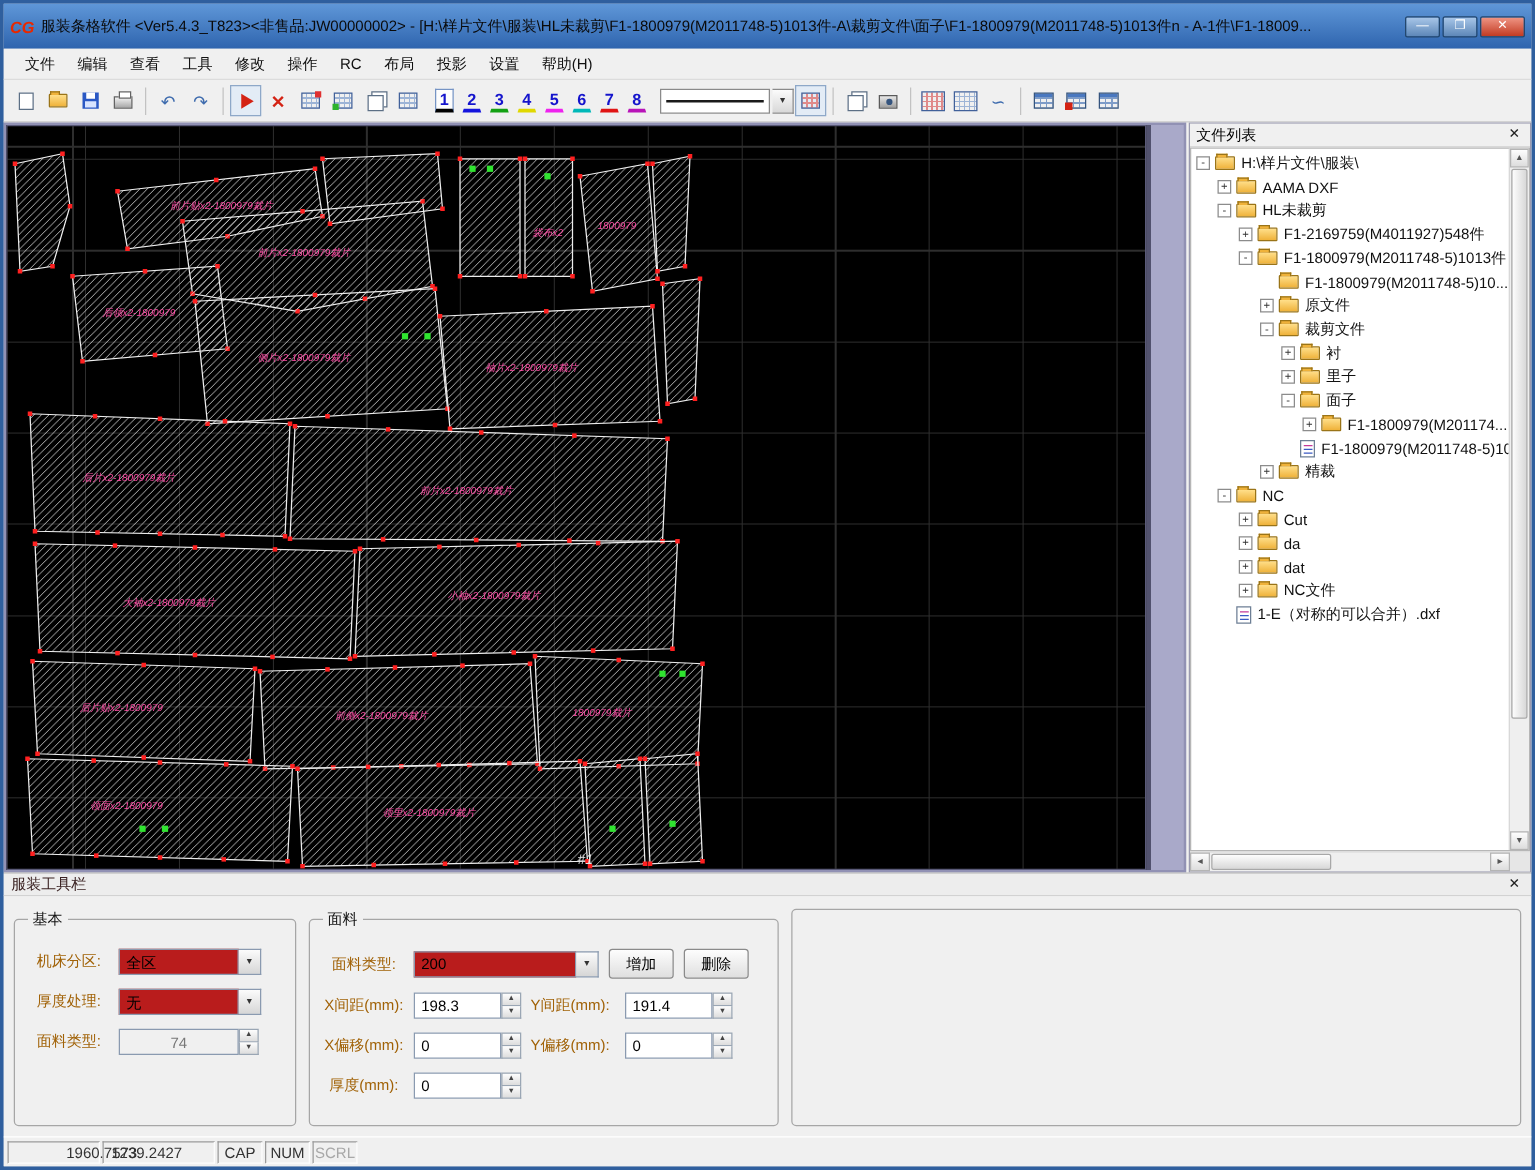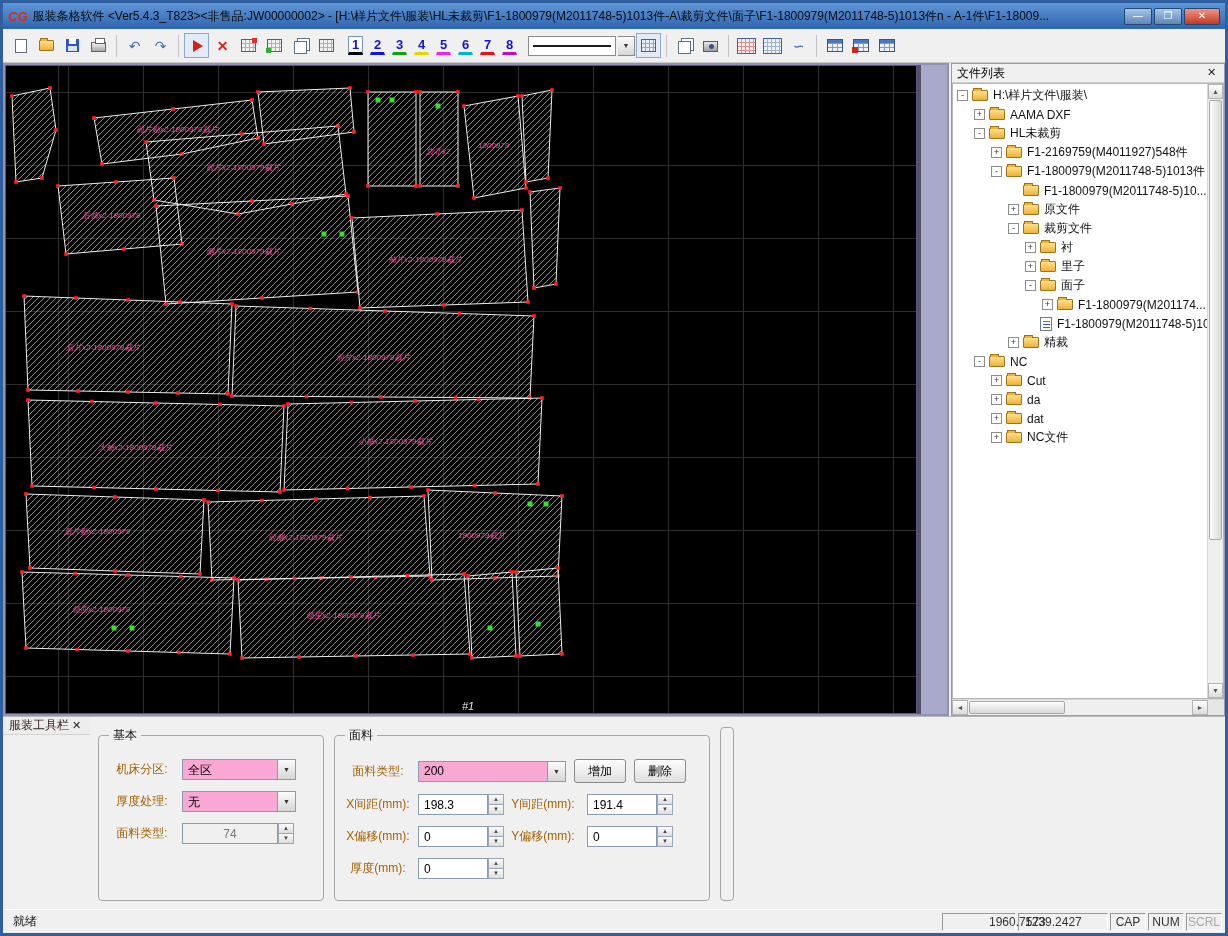--- a/index.html
+++ b/index.html
@@ -1,20 +1,20 @@
 <!DOCTYPE html>
 <html><head>
 <meta charset="utf-8">
 <style>
   * { box-sizing: border-box; margin:0; padding:0; }
   html,body { width:1228px; height:936px; overflow:hidden; font-family:"Liberation Sans",sans-serif; font-size:12px; }
   .window { position:absolute; inset:0; border:3px solid #2f5f9e; background:#f0f0f0; display:flex; flex-direction:column; }
 
   
-  .titlebar { height:26px; flex:none; background:linear-gradient(#5f97d8,#2e64ae); display:flex; align-items:center; padding:0 5px; }
+  .titlebar { height:36px; flex:none; background:linear-gradient(#5f97d8,#2e64ae); display:flex; align-items:center; padding:0 5px; }
   .logo { color:#e82800; font-weight:bold; font-style:italic; font-size:13px; margin-right:5px; }
   .title-text { color:#0a0a0a; white-space:nowrap; overflow:hidden; text-overflow:clip; flex:1; font-size:12px; }
   .wbtns { display:flex; gap:2px; margin-left:6px; }
   .wbtn { width:28px; height:17px; border:1px solid #23476e; border-radius:2px; background:linear-gradient(#a8c6e8,#5d87b8); color:#fff; font-size:10px; line-height:14px; text-align:center; }
   .wbtn.close { width:36px; background:linear-gradient(#ef9584,#c23a22); }
 
   
   .menubar { height:25px; flex:none; background:#f0f0f0; border-bottom:1px solid #dcdcdc; display:flex; align-items:center; padding-left:8px; }
   .menu-item { padding:3px 9px; color:#111; }
 
@@ -90,32 +90,32 @@
   .sarrow { height:15px; background:linear-gradient(#fdfdfd,#ddd); border:1px solid #b4b4b4; font-size:7px; color:#555; text-align:center; line-height:13px; flex:none; }
   .vthumb { margin:1px; height:440px; background:linear-gradient(to right,#fdfdfd,#d8d8d8); border:1px solid #a8a8a8; border-radius:2px; flex:none; }
   .vfill { flex:1; }
   .hscroll { height:16px; flex:none; display:flex; background:#efefef; border-top:1px solid #d8d8d8; }
   .hscroll .sarrow { width:16px; height:100%; line-height:14px; }
   .hthumb { width:96px; margin:1px; background:linear-gradient(#fdfdfd,#d8d8d8); border:1px solid #a8a8a8; border-radius:2px; flex:none; }
   .hfill { flex:1; }
   .scorner { width:16px; background:#e6e6e6; flex:none; }
 
   
-  .toolpanel { flex:none; display:flex; flex-direction:row; border-top:1px solid #b8b8b8; }
+  .toolpanel { flex:none; display:flex; flex-direction:column; border-top:1px solid #b8b8b8; }
   .tp-header { height:18px; flex:none; display:flex; align-items:center; padding:0 6px; background:#ededed; border-bottom:1px solid #d2d2d2; color:#3a2222; }
   .tp-body { height:192px; flex:none; background:#f0f0f0; display:flex; padding:10px 8px 8px 8px; gap:10px; }
   fieldset { border:1px solid #a6a6a6; border-radius:4px; padding:4px 6px; }
   legend { padding:0 4px; font-size:12px; color:#111; margin-left:4px; }
   .fs-basic { width:226px; flex:none; }
   .fs-fabric { width:376px; flex:none; }
   .fs-empty { flex:1; }
   .frow { display:flex; align-items:center; margin:11px 2px; }
   .flabel { width:70px; text-align:center; margin-right:5px; flex:none; color:#a16207; }
   .combo { display:flex; height:21px; }
-  .cfield { background:#f9a8d4; border:1px solid #8a9ab0; padding:2px 5px; overflow:hidden; white-space:nowrap; }
+  .cfield { background:#b91c1c; border:1px solid #8a9ab0; padding:2px 5px; overflow:hidden; white-space:nowrap; }
   .cbtn { width:18px; height:21px; background:linear-gradient(#fbfbfb,#d6d6d6); border:1px solid #8a9ab0; border-left:none; font-size:7px; color:#333; display:flex; align-items:center; justify-content:center; }
   .spin { display:flex; height:21px; }
   .sfield { width:70px; border:1px solid #8a9ab0; background:#fff; padding:2px 5px; font-size:12px; font-family:"Liberation Sans",sans-serif; }
   .sfield.dis { background:#f0f0f0; color:#777; }
   .sbtns { width:16px; display:flex; flex-direction:column; }
   .sup,.sdn { flex:1; background:linear-gradient(#fdfdfd,#ddd); border:1px solid #9aa6b4; font-size:6px; color:#444; text-align:center; line-height:9px; }
   .sdn { border-top:none; }
   .btn { height:24px; padding:0 13px; background:linear-gradient(#fdfdfd,#dfdfdf); border:1px solid #8a8a8a; border-radius:3px; font-size:12px; margin-left:8px; font-family:"Liberation Sans",sans-serif; }
 
   
@@ -141,20 +141,33 @@
   <div class="titlebar">
     <span class="logo">CG</span>
     <span class="title-text">服装条格软件 &lt;Ver5.4.3_T823&gt;&lt;非售品:JW00000002&gt; - [H:\样片文件\服装\HL未裁剪\F1-1800979(M2011748-5)1013件-A\裁剪文件\面子\F1-1800979(M2011748-5)1013件n - A-1件\F1-18009...</span>
     <span class="wbtns">
       <span class="wbtn">—</span>
       <span class="wbtn">❐</span>
       <span class="wbtn close">✕</span>
     </span>
   </div>
 
+  <div class="menubar">
+      <div class="menu-item">文件</div>
+      <div class="menu-item">编辑</div>
+      <div class="menu-item">查看</div>
+      <div class="menu-item">工具</div>
+      <div class="menu-item">修改</div>
+      <div class="menu-item">操作</div>
+      <div class="menu-item">RC</div>
+      <div class="menu-item">布局</div>
+      <div class="menu-item">投影</div>
+      <div class="menu-item">设置</div>
+      <div class="menu-item">帮助(H)</div>
+    </div>
 
   <div class="toolbar">
     <div class="tbtn">
         <span class="i-page"></span>
       </div>
     <div class="tbtn">
         <span class="i-folder"></span>
       </div>
     <div class="tbtn">
         <span class="i-floppy"></span>
@@ -546,20 +559,25 @@
             <div class="trow" style="padding-left: 38px;">
               <span class="exp">+</span>
               <span class="t-folder"></span>
               <span class="tlabel">dat</span>
             </div>
             <div class="trow" style="padding-left: 38px;">
               <span class="exp">+</span>
               <span class="t-folder"></span>
               <span class="tlabel">NC文件</span>
             </div>
+            <div class="trow" style="padding-left: 21px;">
+              <span class="spacer"></span>
+              <span class="t-doc"></span>
+              <span class="tlabel">1-E（对称的可以合并）.dxf</span>
+            </div>
           </div>
         <div class="vscroll">
           <div class="sarrow">▲</div>
           <div class="vthumb"></div>
           <div class="vfill"></div>
           <div class="sarrow">▼</div>
         </div>
       </div>
       <div class="hscroll">
         <div class="sarrow">◄</div>
@@ -664,21 +682,20 @@
           </span>
         </div>
       </fieldset>
 
       <fieldset class="fs-empty"></fieldset>
 
     </div>
   </div>
 
   <div class="statusbar">
-    <span class="scell ready">就绪</span>
     <span class="scell cx">1960.7573</span>
     <span class="scell cy">1239.2427</span>
     <span class="scell k">CAP</span>
     <span class="scell k">NUM</span>
     <span class="scell k dim">SCRL</span>
   </div>
 
 </div>
 
 </body></html>

